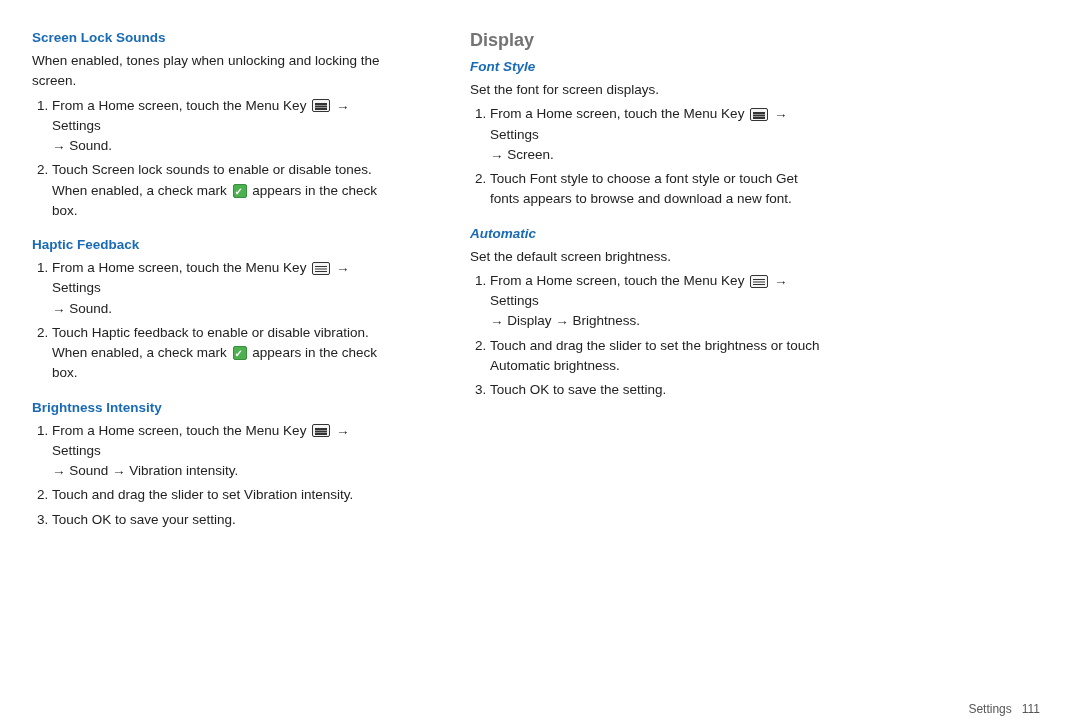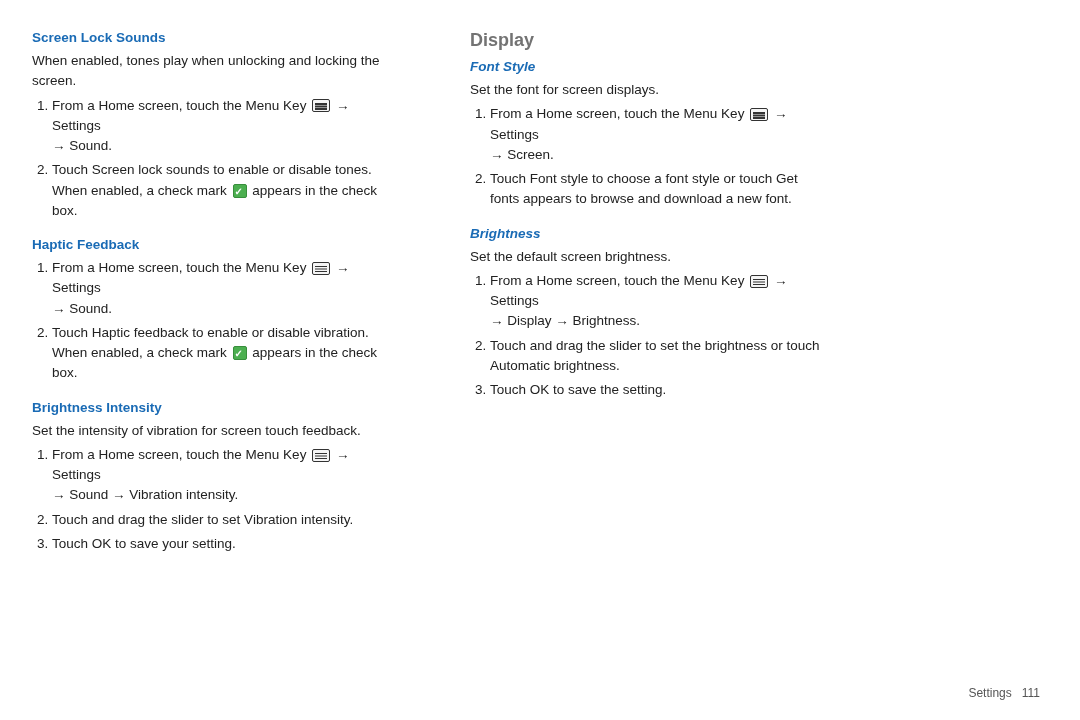--- a/index.html
+++ b/index.html
@@ -123,21 +123,21 @@
       color: white;
       font-size: 10px;
       position: absolute;
       top: -1px;
       left: 1px;
       font-weight: bold;
     }
 
     .footer {
       position: absolute;
-      bottom: 20px;
+      bottom: 4px;
       right: 40px;
       color: #555;
       font-size: 12px;
     }
   </style>
 </head>
 <body>
 
 <div class="page-container">
 
@@ -169,21 +169,20 @@
           <span class="bold">→ Sound</span>.
         </li>
         <li>
           Touch <span class="bold">Haptic feedback</span> to enable or disable vibration. When enabled, a check mark <span class="checkbox-icon"></span> appears in the check box.
         </li>
       </ol>
     </div>
 
     <div class="section">
       <div class="section-heading">Brightness Intensity</div>
-      <p class="section-body">Set the intensity of vibration for screen touch feedback.</p>
       <ol>
         <li>
           From a Home screen, touch the <span class="bold">Menu Key</span>
           <span class="menu-key-icon"></span>
           <span class="bold">→ Settings</span><br>
           <span class="bold">→ Sound → Vibration intensity</span>.
         </li>
         <li>
           Touch and drag the slider to set Vibration intensity.
         </li>
@@ -209,21 +208,21 @@
           <span class="bold">→ Settings</span><br>
           <span class="bold">→ Screen</span>.
         </li>
         <li>
           Touch <span class="bold">Font style</span> to choose a font style or touch <span class="bold">Get fonts appears</span> to browse and download a new font.
         </li>
       </ol>
     </div>
 
     <div class="section">
-      <div class="section-heading-italic">Brightness</div>
+      <div class="section-heading-italic">Automatic</div>
       <p class="section-body">Set the default screen brightness.</p>
       <ol>
         <li>
           From a Home screen, touch the <span class="bold">Menu Key</span>
           <span class="menu-key-icon"></span>
           <span class="bold">→ Settings</span><br>
           <span class="bold">→ Display → Brightness</span>.
         </li>
         <li>
           Touch and drag the slider to set the brightness or touch <span class="bold">Automatic brightness</span>.

